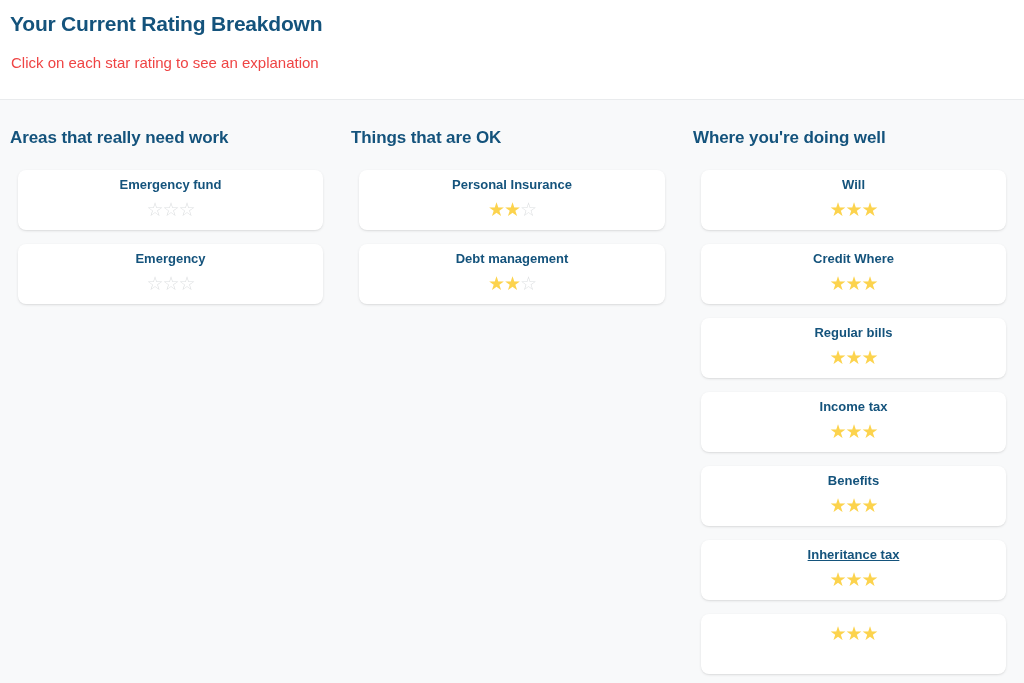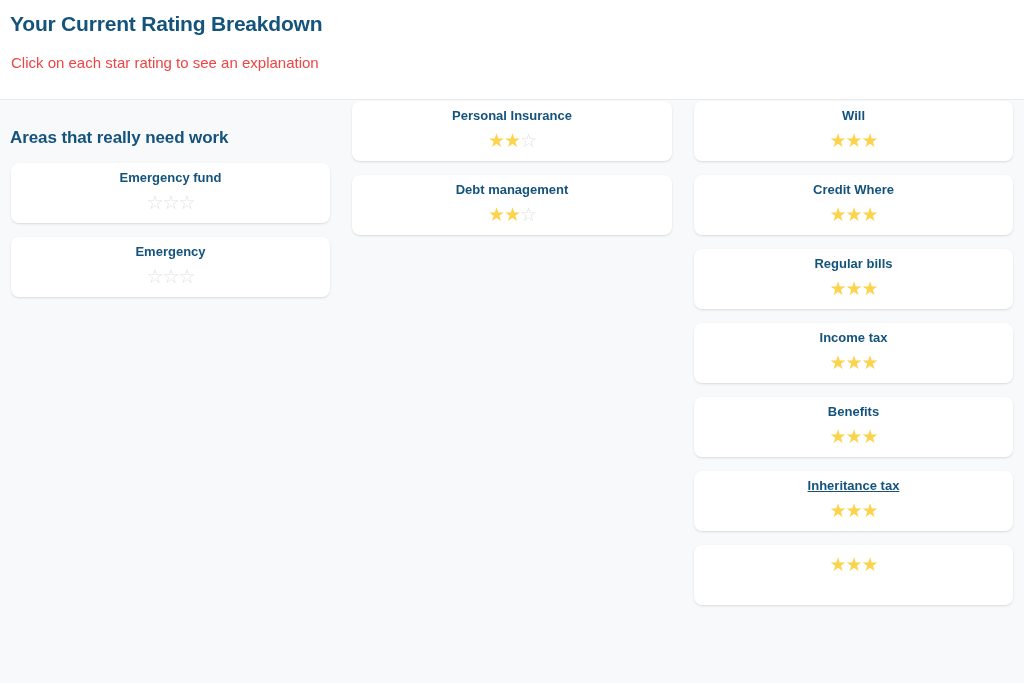--- a/index.html
+++ b/index.html
@@ -63,21 +63,21 @@
     font-size: 17px;
     line-height: 22px;
     font-weight: bold;
     color: #14537c;
     letter-spacing: -0.1px;
   }
 
   
   .card-list {
     list-style: none;
-    margin: 1px;
+    margin: 8px;
     padding: 0;
   }
   .card {
     position: relative;
     box-sizing: border-box;
     background: #ffffff;
     border-radius: 8px;
     height: 60px;
     margin-bottom: 14px;
     box-shadow: 0 1px 3px rgba(0,0,0,0.09), 0 1px 1px rgba(0,0,0,0.04);
@@ -133,33 +133,35 @@
           <div class="stars"><span class="star star-empty">☆</span><span class="star star-empty">☆</span><span class="star star-empty">☆</span></div>
         </li>
         <li class="card">
           <div class="card-title">Emergency</div>
           <div class="stars"><span class="star star-empty">☆</span><span class="star star-empty">☆</span><span class="star star-empty">☆</span></div>
         </li>
       </ul>
   </section>
 
   <section class="column column-2">
+    <h2 class="column-heading">Things that are OK</h2>
     <ul class="card-list">
         <li class="card">
           <div class="card-title">Personal Insurance</div>
           <div class="stars"><span class="star star-filled">★</span><span class="star star-filled">★</span><span class="star star-empty">☆</span></div>
         </li>
         <li class="card">
           <div class="card-title">Debt management</div>
           <div class="stars"><span class="star star-filled">★</span><span class="star star-filled">★</span><span class="star star-empty">☆</span></div>
         </li>
       </ul>
   </section>
 
   <section class="column column-3">
+    <h2 class="column-heading">Where you're doing well</h2>
     <ul class="card-list">
         <li class="card">
           <div class="card-title">Will</div>
           <div class="stars"><span class="star star-filled">★</span><span class="star star-filled">★</span><span class="star star-filled">★</span></div>
         </li>
         <li class="card">
           <div class="card-title">Credit Where</div>
           <div class="stars"><span class="star star-filled">★</span><span class="star star-filled">★</span><span class="star star-filled">★</span></div>
         </li>
         <li class="card">

